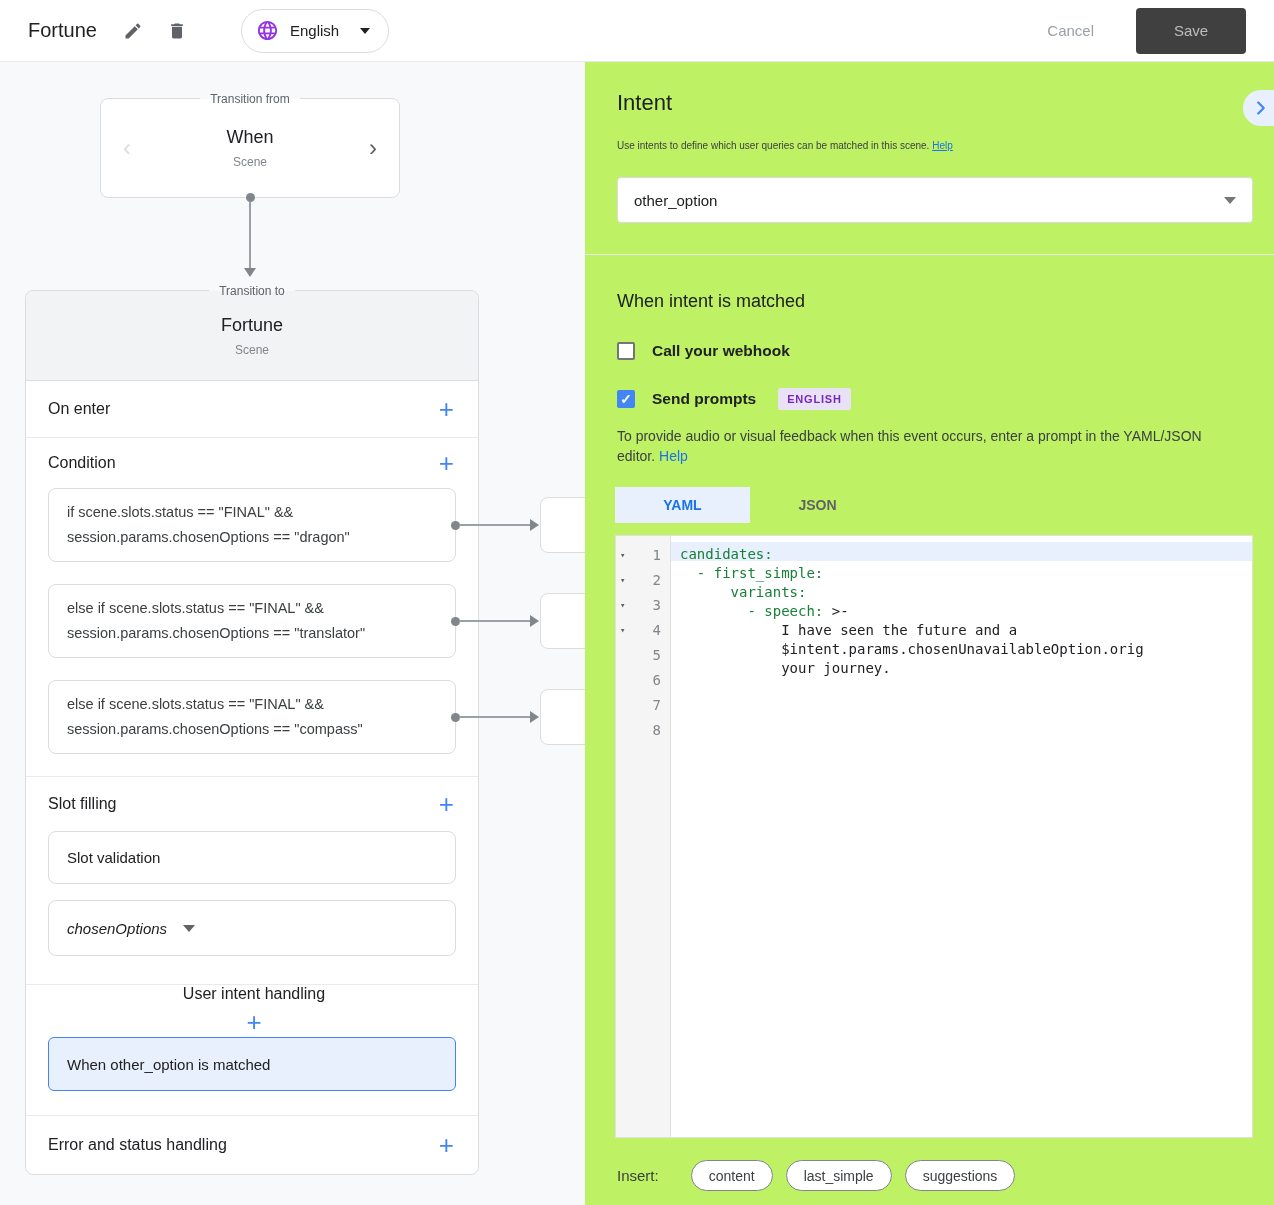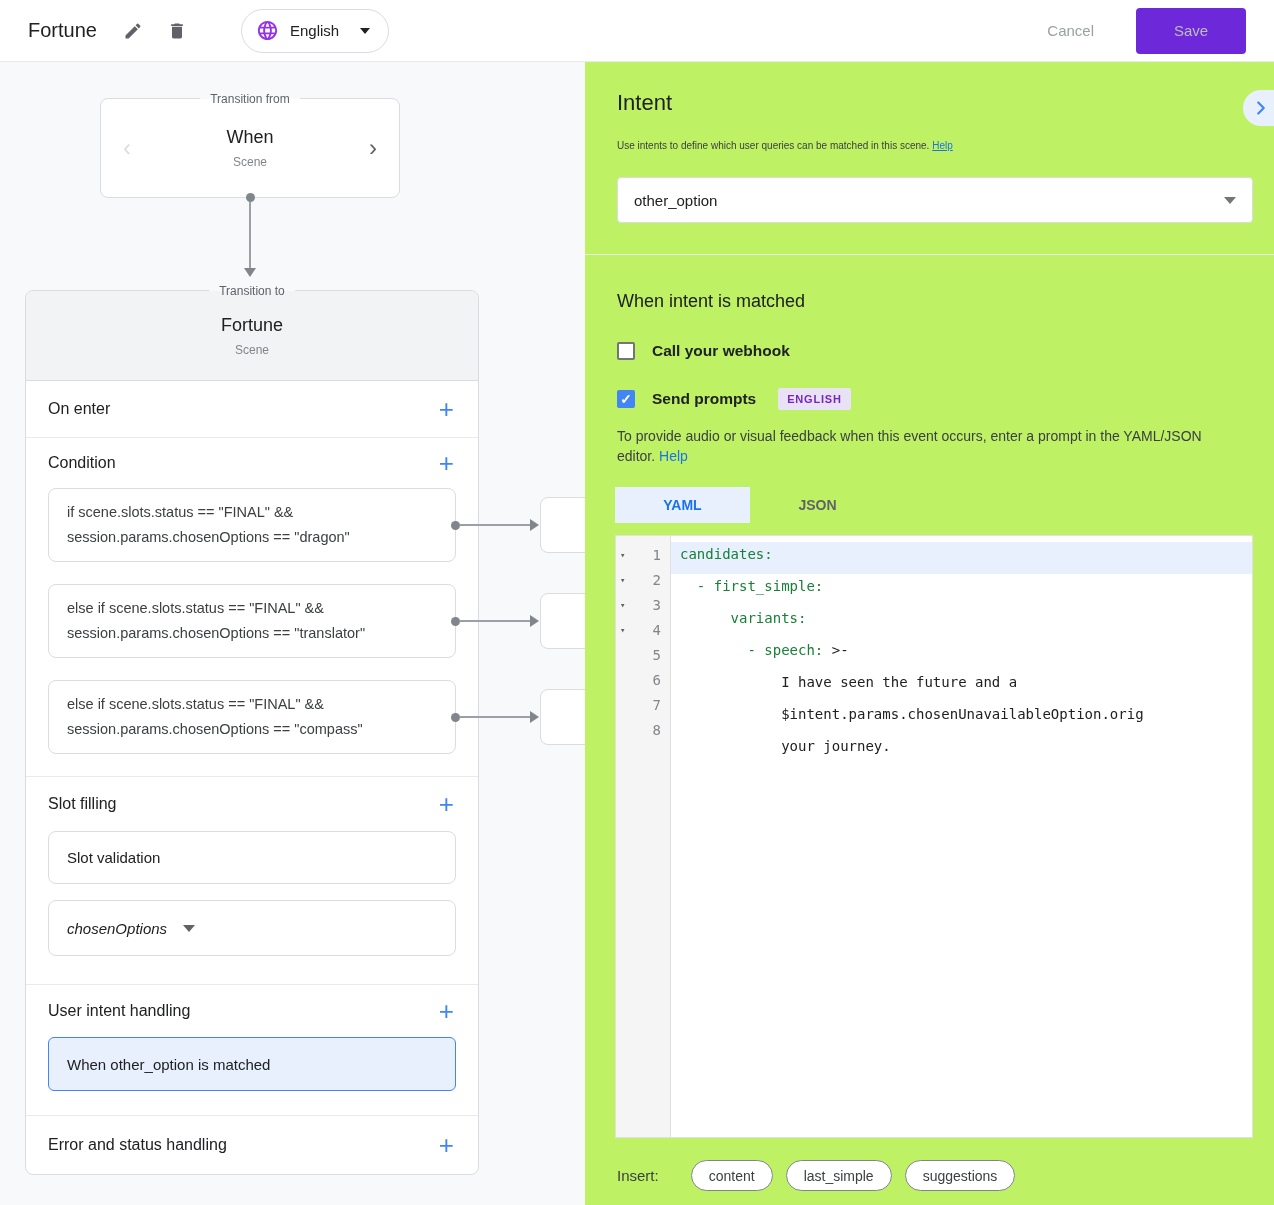--- a/index.html
+++ b/index.html
@@ -15,21 +15,21 @@
   .icon-btn svg { width:20px; height:20px; fill:#5f6368; }
   .lang-pill { margin-left:36px; height:44px; display:flex; align-items:center; gap:11px;
     border:1px solid #dadce0; border-radius:22px; background:#fff; padding:0 18px 0 14px; cursor:pointer; }
   .lang-pill svg { width:23px; height:23px; fill:#9334e6; }
   .lang-label { font-size:15px; color:#202124; }
   .caret-dark { width:0; height:0; border-left:5px solid transparent; border-right:5px solid transparent;
     border-top:6px solid #202124; margin-left:10px; }
   .topbar-spacer { flex:1; }
   .cancel-btn { background:none; border:none; font-size:15px; color:#9aa0a6; margin-right:42px; cursor:pointer;
     font-family:inherit; }
-  .save-btn { width:110px; height:46px; background:#6d28d9; border:none; border-radius:4px;
+  .save-btn { width:110px; height:46px; background:#404040; border:none; border-radius:4px;
     font-size:15px; color:#bdbdbd; cursor:default; font-family:inherit; }
 
   
   .main { display:flex; height:1143px; }
   .left-panel { position:relative; width:585px; background:#f8f9fa; overflow:hidden; flex:none; }
   .right-panel { position:relative; flex:1; background:#bef264; overflow:hidden; }
 
   
   .card-from { position:absolute; left:100px; top:36px; width:300px; height:100px; background:#fff;
     border:1px solid #dadce0; border-radius:8px; display:flex; align-items:center;
@@ -58,21 +58,21 @@
   .card-to { position:absolute; left:25px; top:228px; width:454px; background:#fff;
     border:1px solid #dadce0; border-radius:8px; }
   .card-head { height:90px; background:#f1f3f4; border-bottom:1px solid #dadce0;
     border-radius:8px 8px 0 0; display:flex; flex-direction:column; align-items:center; justify-content:center; }
   .sec + .sec { border-top:1px solid #e8eaed; }
   .sec-row { display:flex; align-items:center; justify-content:space-between; padding:0 18px 0 22px; }
   .sec-label { font-size:16px; color:#202124; }
   .add-btn { background:none; border:none; color:#4285f4; font-size:26px; font-weight:300;
     line-height:1; cursor:pointer; font-family:inherit; padding:2px 6px; }
   .row-h56 { height:56px; } .row-h50 { height:50px; } .row-h54 { height:54px; }
-  .row-h52 { height:52px; } .row-h58 { height:58px; }
+  .row-h52 { height:52px;flex-direction:column; } .row-h58 { height:58px; }
 
   .cond-row { position:relative; margin:0 22px 22px; }
   .cond-box { background:#fff; border:1px solid #dadce0; border-radius:8px; padding:11px 18px;
     font-size:14.5px; line-height:25px; color:#3c4043; cursor:pointer; }
   .cond-conn { position:absolute; left:100%; top:50%; transform:translateY(-50%); margin-left:-5px;
     display:flex; align-items:center; }
   .cond-conn .hline { width:70px; height:2px; background:#9aa0a6; }
   .cond-conn .arrow-right { width:0; height:0; border-top:6px solid transparent;
     border-bottom:6px solid transparent; border-left:9px solid #80868b; }
   .cond-stub { position:absolute; left:calc(100% + 84px); top:50%; transform:translateY(-50%);
@@ -119,21 +119,21 @@
   .tab.active { background:#e8f0fe; color:#1a73e8; }
   .tab.inactive { color:#5f6368; }
 
   .editor { margin:12px 21px 0 30px; height:603px; border:1px solid #e0e0e0; display:flex;
     font-family:"DejaVu Sans Mono", monospace; font-size:14px; background:#fff; }
   .gutter { width:55px; flex:none; background:#f5f5f5; border-right:1px solid #e0e0e0; padding-top:6px; }
   .gl { height:25px; display:flex; align-items:center; }
   .gl .fold { width:17px; padding-left:4px; font-size:9px; color:#5f6368; cursor:pointer; }
   .gl .num { flex:1; text-align:right; padding-right:9px; color:#80868b; }
   .codearea { flex:1; overflow:hidden; padding-top:6px; cursor:text; }
-  .code-line { height:32px; white-space:pre; padding-left:9px; line-height:25px; }
+  .code-line { height:19px; white-space:pre; padding-left:9px; line-height:25px; }
   .code-line.hl { background:#e8f0fe; }
   .tok-k { color:#188038; }
   .tok-p { color:#202124; }
 
   .insert-row { display:flex; align-items:center; margin:22px 0 0 32px; gap:30px; }
   .insert-label { font-size:15px; color:#3c4043; margin-right:2px; }
   .chip { height:31px; background:#fff; border:1px solid #80868b; border-radius:16px; padding:0 17px;
     font-size:14px; color:#3c4043; cursor:pointer; font-family:inherit; }
 </style>
 </head>

